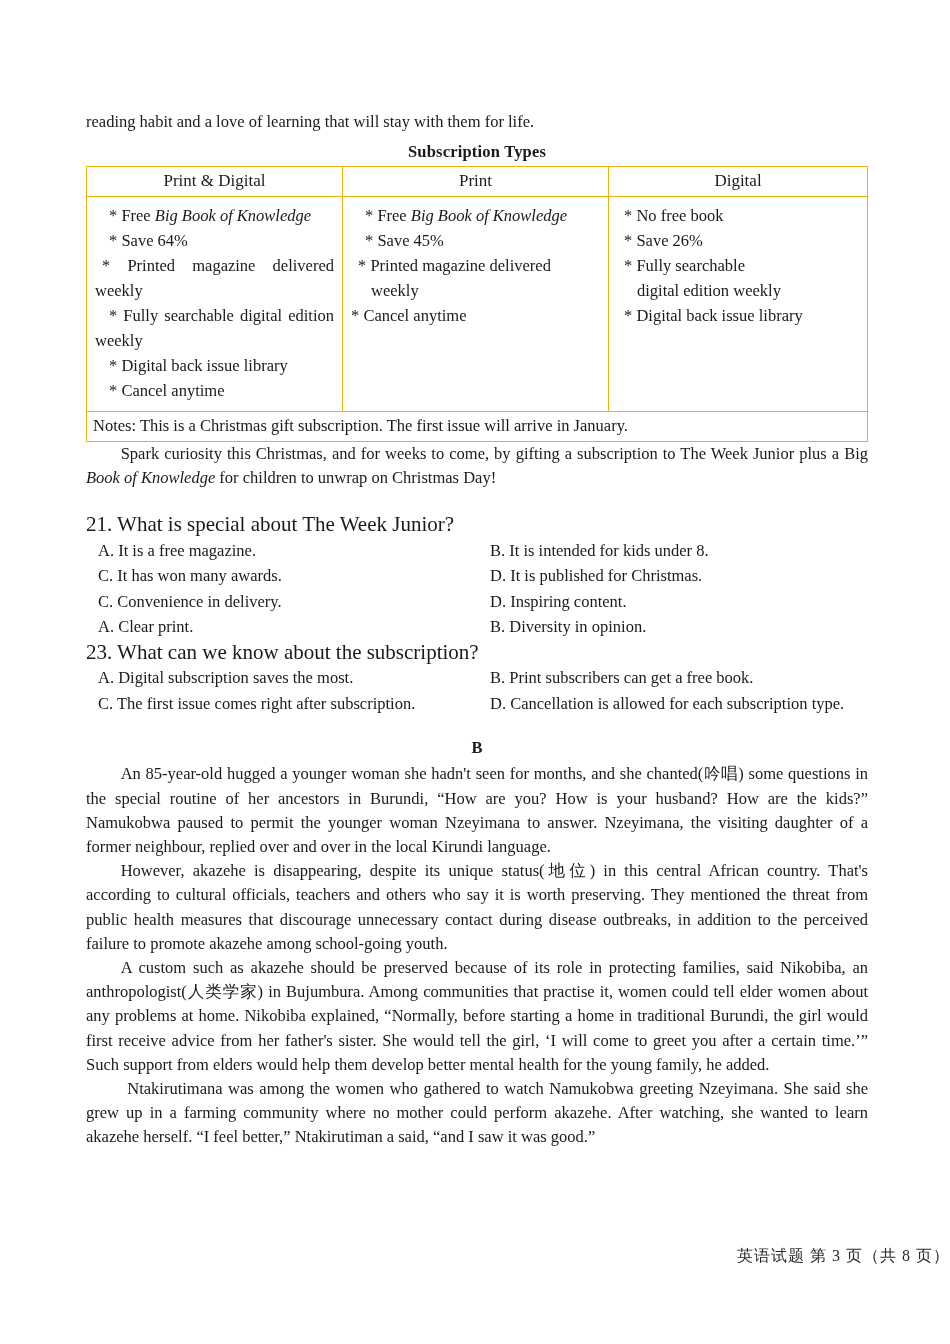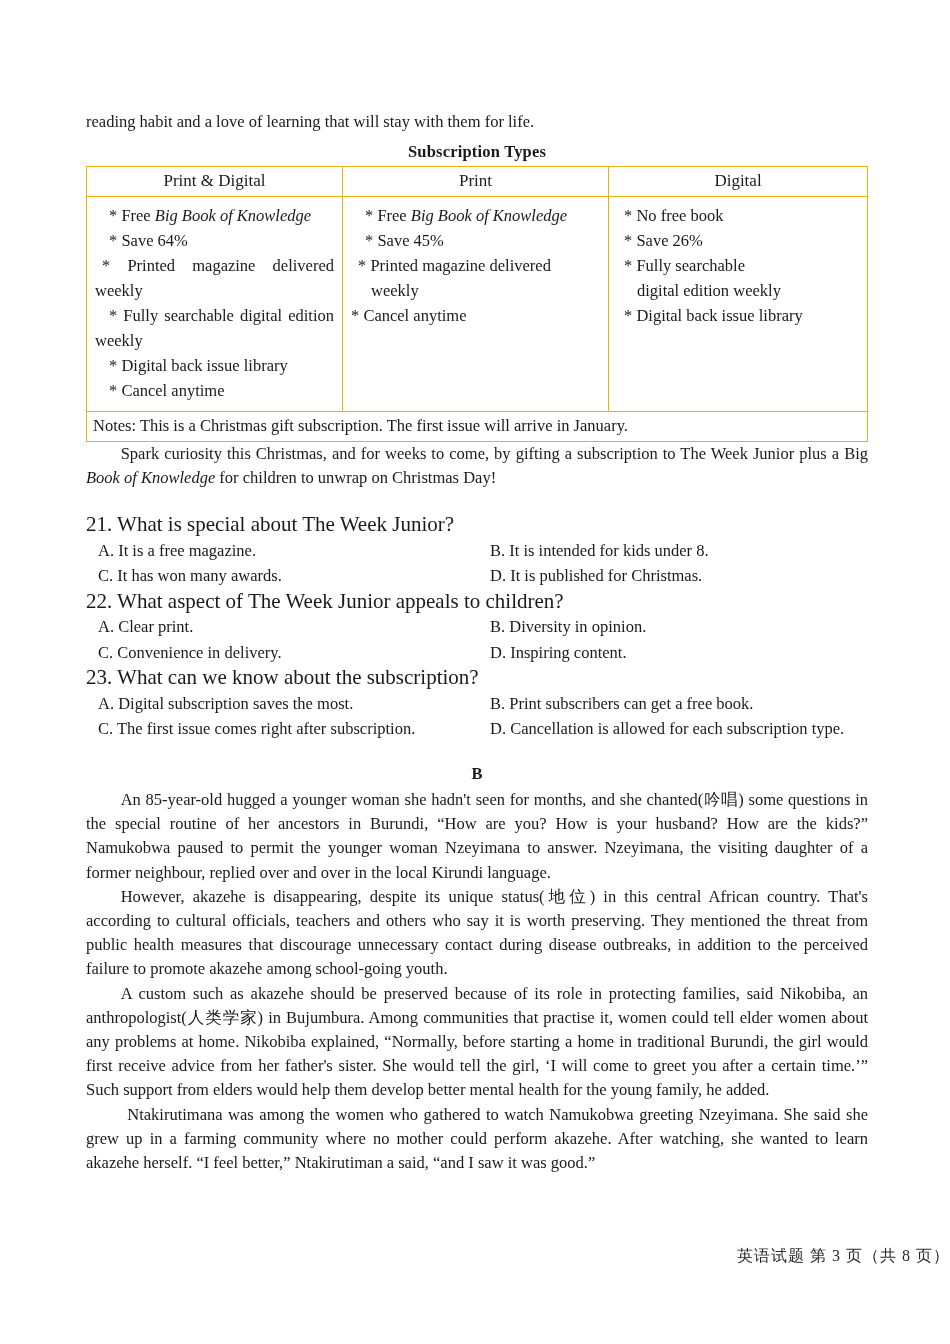--- a/index.html
+++ b/index.html
@@ -209,28 +209,27 @@
         <div class="opt-l">A. It is a free magazine.</div>
         <div class="opt-r">B. It is intended for kids under 8.</div>
       </div>
       <div class="q-opts">
         <div class="opt-l">C. It has won many awards.</div>
         <div class="opt-r">D. It is published for Christmas.</div>
       </div>
     </div>
 
     <div class="q-block">
-      <div class="q-stem">22. What aspect of The Week Junior appeals to children?</div>
+      <div class="q-opts">
+        <div class="opt-l">C. Convenience in delivery.</div>
+        <div class="opt-r">D. Inspiring content.</div>
+      </div>
       <div class="q-opts">
         <div class="opt-l">A. Clear print.</div>
         <div class="opt-r">B. Diversity in opinion.</div>
-      </div>
-      <div class="q-opts">
-        <div class="opt-l">C. Convenience in delivery.</div>
-        <div class="opt-r">D. Inspiring content.</div>
       </div>
     </div>
 
     <div class="q-block">
       <div class="q-stem">23. What can we know about the subscription?</div>
       <div class="q-opts">
         <div class="opt-l">A. Digital subscription saves the most.</div>
         <div class="opt-r">B. Print subscribers can get a free book.</div>
       </div>
       <div class="q-opts">

